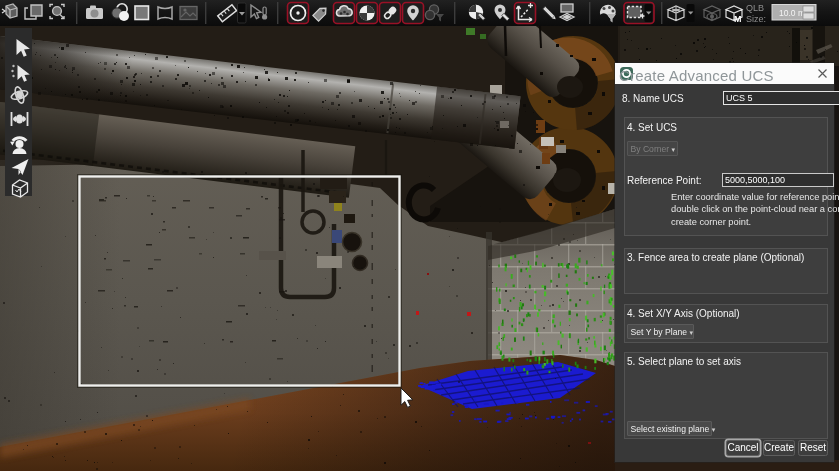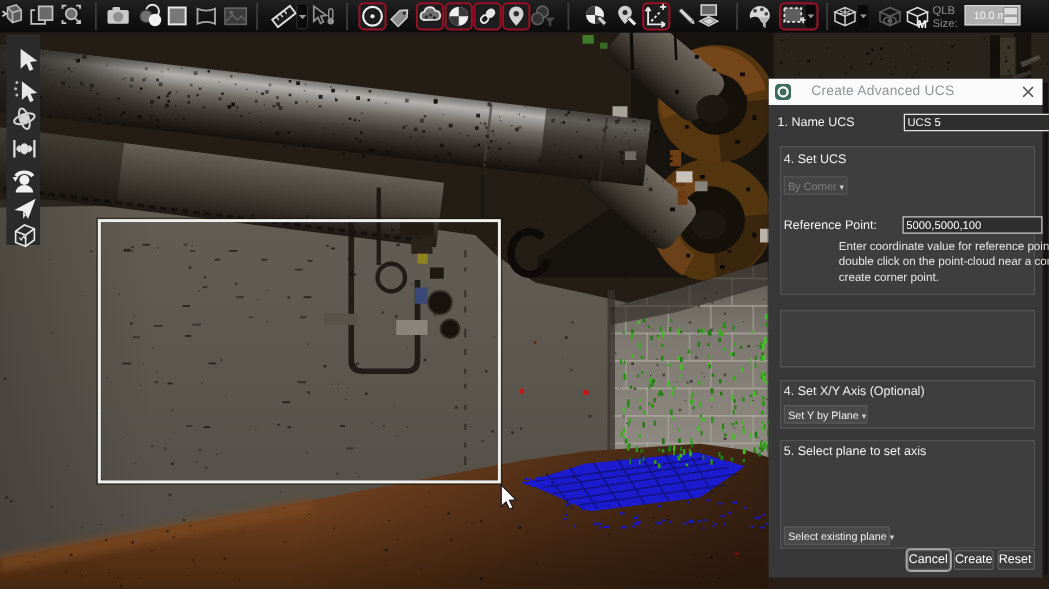--- a/index.html
+++ b/index.html
@@ -2,31 +2,31 @@
 <html><head><meta charset="utf-8">
 <style>
   html,body { margin:0; padding:0; width:839px; height:471px; overflow:hidden; background:#101010;
     font-family:"Liberation Sans", sans-serif; }
   #stage { position:relative; width:839px; height:471px; }
   #topbar { position:absolute; left:0; top:0; width:839px; height:26px;
     background:linear-gradient(#212121,#151515 45%,#0b0b0b); }
   #panel { position:absolute; left:615px; top:63px; width:219px; height:399px; background:#383838;
     box-shadow:0 0 0 1px #23232388; font-family:"Liberation Sans", sans-serif; }
   #ptitle { position:absolute; left:0; top:0; width:219px; height:21px; background:#fbfbfb; }
-  #ptitle .t { position:absolute; left:34px; top:4px; font-size:11px; color:#8f9699; letter-spacing:0.2px; }
+  #ptitle .t { position:absolute; left:4px; top:4px; font-size:15px; color:#8f9699; letter-spacing:0.2px; }
   .plabel { position:absolute; color:#f2f2f2; font-size:10px; white-space:nowrap; }
   .ptext  { position:absolute; color:#e6e6e6; font-size:9.3px; line-height:12.4px;margin-left:44px; }
   .pgroup { position:absolute; left:8.5px; width:202px; background:#3e3e3e; border:1px solid #535353; }
   .pinput { position:absolute; background:#2e2e2e; border:1px solid #e5e5e5; color:#fff; font-size:9px;
     padding:1px 16px 0 2px; white-space:nowrap; }
   .psel { position:absolute; background:#4a4a4a; border:1px solid #5a5a5a; color:#f0f0f0; font-size:8.6px;
     padding:1.5px 0 0 3px; border-radius:1px; white-space:nowrap; }
   .psel .ar { font-size:7px; color:#ccc; }
   .pbtn { position:absolute; top:377px; height:14px; background:#3d3d3d; border:1px solid #5e5e5e;
-    border-radius:2.5px; color:#fff; font-size:10px; line-height:13px; }
+    border-radius:2.5px; color:#fff; font-size:10px; text-align:center; line-height:13px; }
 </style></head>
 <body>
 <div id="stage">
 
 <svg width="839" height="445" viewBox="0 26 839 445" style="position:absolute;left:0;top:26px" xmlns="http://www.w3.org/2000/svg">
 <defs>
   <linearGradient id="wallg" x1="0" y1="160" x2="0" y2="440" gradientUnits="userSpaceOnUse">
     <stop offset="0" stop-color="#635e55"></stop>
           <stop offset="0.5" stop-color="#5b574f"></stop>
           <stop offset="1" stop-color="#524e47"></stop>
@@ -1299,31 +1299,32 @@
       <svg width="13" height="13" style="position:absolute;left:5px;top:4px" viewBox="0 0 13 13">
         <rect x="0" y="0" width="13" height="13" rx="3.5" fill="#3e6b5b"></rect>
         <circle cx="6.5" cy="6.5" r="3.6" fill="none" stroke="#fff" stroke-width="1.8"></circle>
         <circle cx="5.6" cy="7.2" r="1.4" fill="#3e6b5b"></circle>
       </svg>
       <span class="t">Create Advanced UCS</span>
         <svg width="9" height="9" viewBox="0 0 9 9" style="position:absolute;right:7px;top:6px">
           <path d="M0.5,0.5 L8.5,8.5 M8.5,0.5 L0.5,8.5" stroke="#5a5a5a" stroke-width="1.2"></path>
         </svg>
     </div>
-    <div class="plabel" style="left:7px;top:30px">1. Name UCS</div>
+    <div class="plabel" style="left:7px;top:30px">8. Name UCS</div>
     <div class="pinput" style="left:108px;top:27.5px;width:101px;height:11px">UCS 5</div>
 
     <div class="pgroup" style="top:54px;height:117px"></div>
     <div class="plabel" style="left:12px;top:59px">4. Set UCS</div>
     <div class="psel" style="left:11.5px;top:78px;width:46px;height:11px;color:#808080;background:#454545;border-color:#555">By Corner <span class="ar">▾</span></div>
     <div class="plabel" style="left:12px;top:112px">Reference Point:</div>
     <div class="pinput" style="left:107px;top:110px;width:92px;height:11px;border-color:#c9c9c9">5000,5000,100</div>
     <div class="ptext" style="left:12px;top:128px;width:200px">Enter coordinate value for reference point. Then double click on the point-cloud near a corner to create corner point.</div>
 
     <div class="pgroup" style="top:185px;height:44px"></div>
+    <div class="plabel" style="left:12px;top:189px">3. Fence area to create plane (Optional)</div>
 
     <div class="pgroup" style="top:241px;height:37px"></div>
     <div class="plabel" style="left:12px;top:245px">4. Set X/Y Axis (Optional)</div>
     <div class="psel" style="left:11.5px;top:261px;width:62px;height:11px">Set Y by Plane <span class="ar">▾</span></div>
 
     <div class="pgroup" style="top:289px;height:85px"></div>
     <div class="plabel" style="left:12px;top:293px">5. Select plane to set axis</div>
     <div class="psel" style="left:11.5px;top:358px;width:80px;height:11px">Select existing plane <span class="ar">▾</span></div>
 
     <div class="pbtn" style="left:111px;width:32px;box-shadow:0 0 0 1.5px #a8a8a8">Cancel</div>

